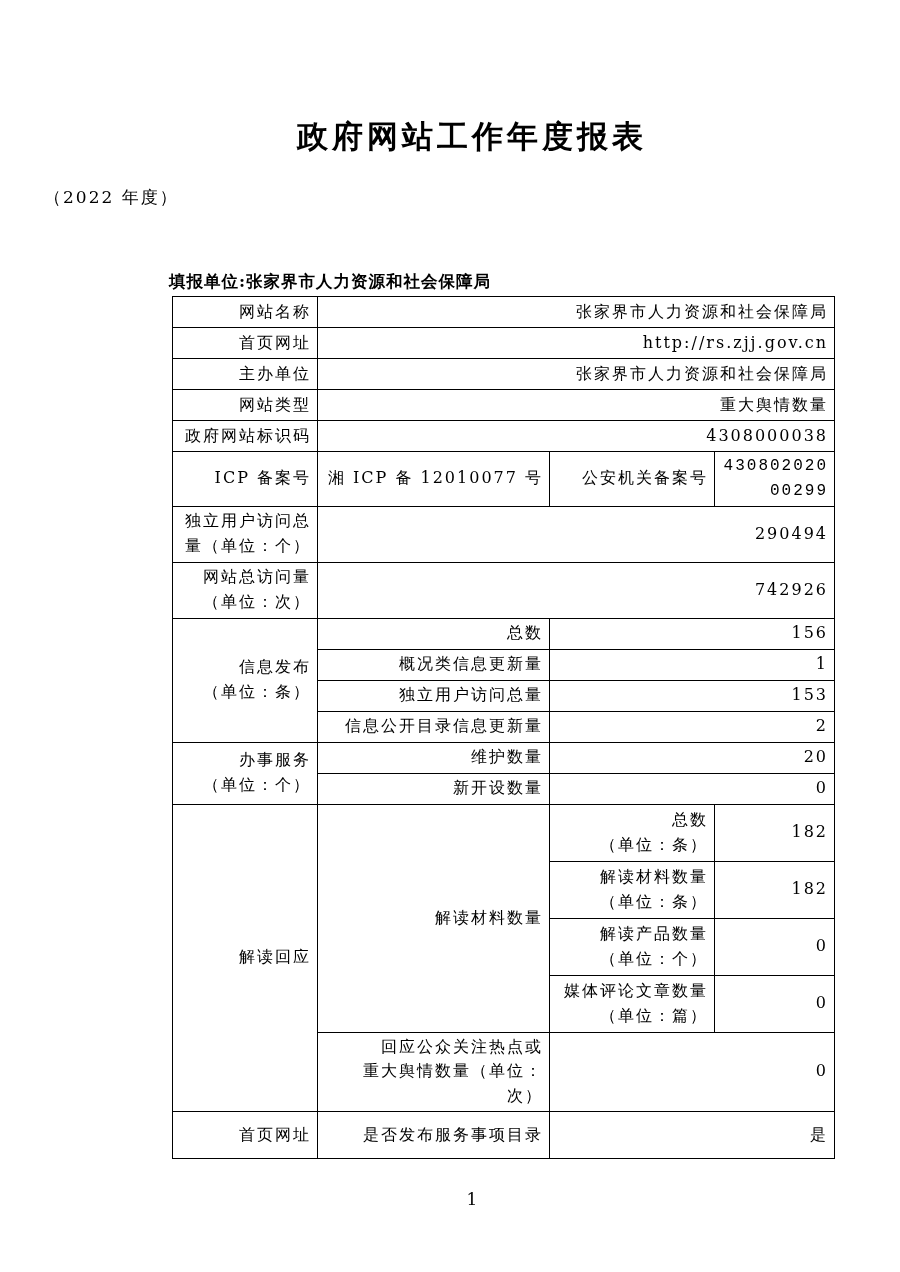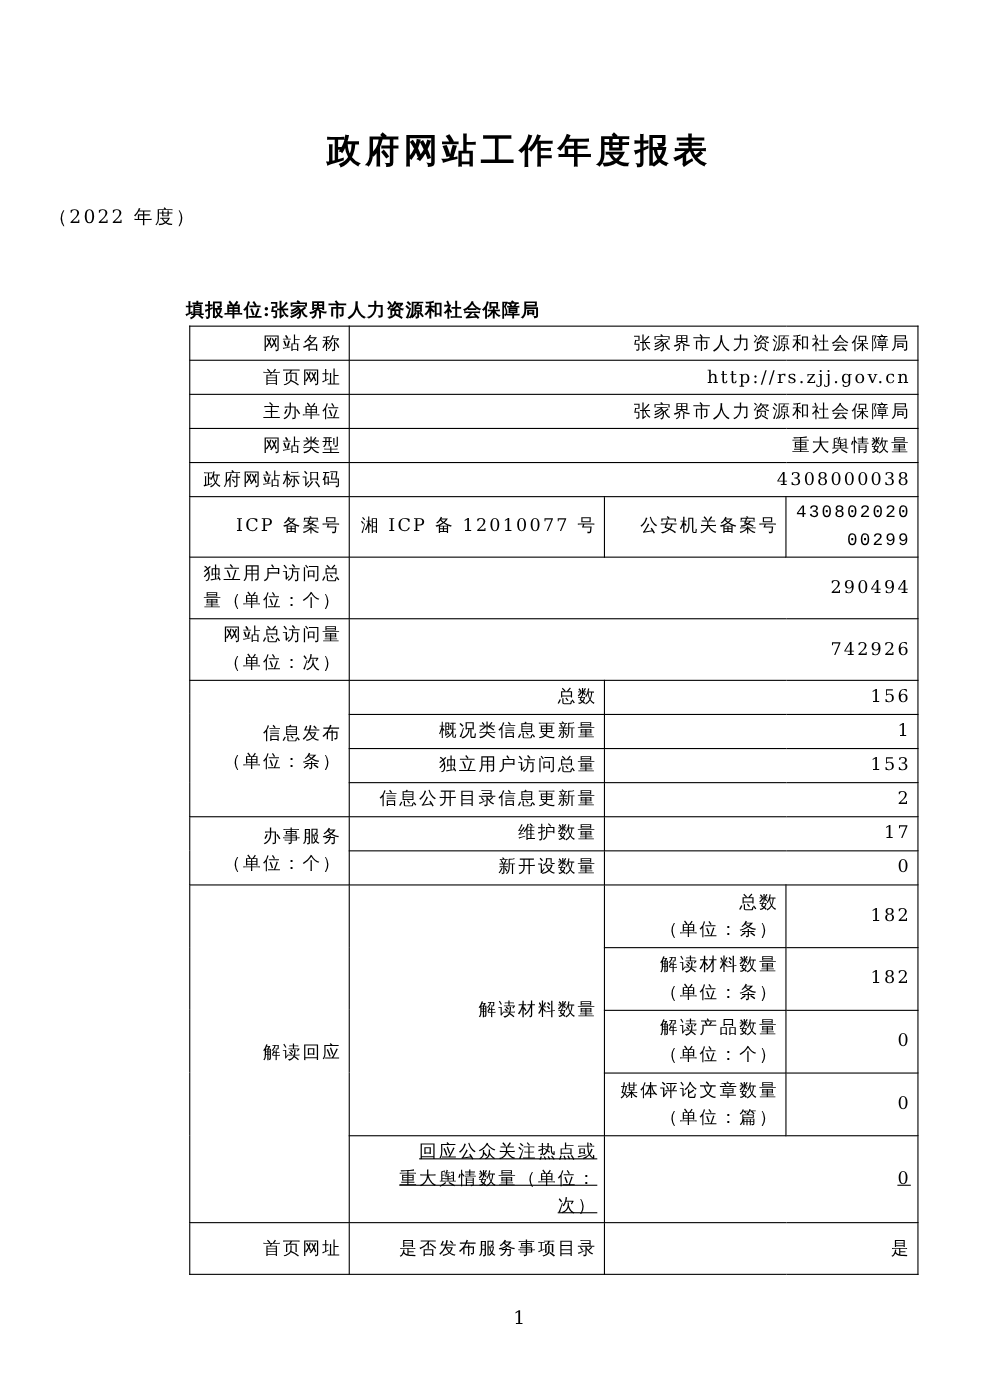--- a/index.html
+++ b/index.html
@@ -53,21 +53,21 @@
   td.num { letter-spacing: 1.5px; }
   td.brk { word-break: break-all; letter-spacing: 1px; font-family: Liberation Mono, monospace; }
   td.leftwrap { text-align: left; white-space: normal; margin-left: 24px; }
   td.vtop { vertical-align: top; padding-top: 5px; }
   td.vbottom { vertical-align: bottom; padding-bottom: 6px; }
 
   tr.rh31 { height: 31px; }
   tr.rh53 { height: 53px; }
   tr.rh56 { height: 56px; }
   tr.rh57 { height: 57px; }
-  tr.rh76 { height: 76px; text-decoration: underline; }
+  tr.rh76 { height: 76px; }
   tr.rh47 { height: 47px; }
 
   .page-number {
     margin-top: 30px;
     text-align: center;
     font-size: 17px;
   }
 </style>
 </head>
 <body>
@@ -142,21 +142,21 @@
       </tr>
       <tr class="rh31">
         <td>信息公开目录信息更新量</td>
         <td colspan="2" class="num">2</td>
       </tr>
 
       <tr class="rh31">
         <td rowspan="2">办事服务
 （单位：个）</td>
         <td>维护数量</td>
-        <td colspan="2" class="num">17</td>
+        <td colspan="2" class="num">20</td>
       </tr>
       <tr class="rh31">
         <td>新开设数量</td>
         <td colspan="2" class="num">0</td>
       </tr>
 
       <tr class="rh57">
         <td rowspan="5">解读回应</td>
         <td rowspan="4">解读材料数量</td>
         <td>总数

